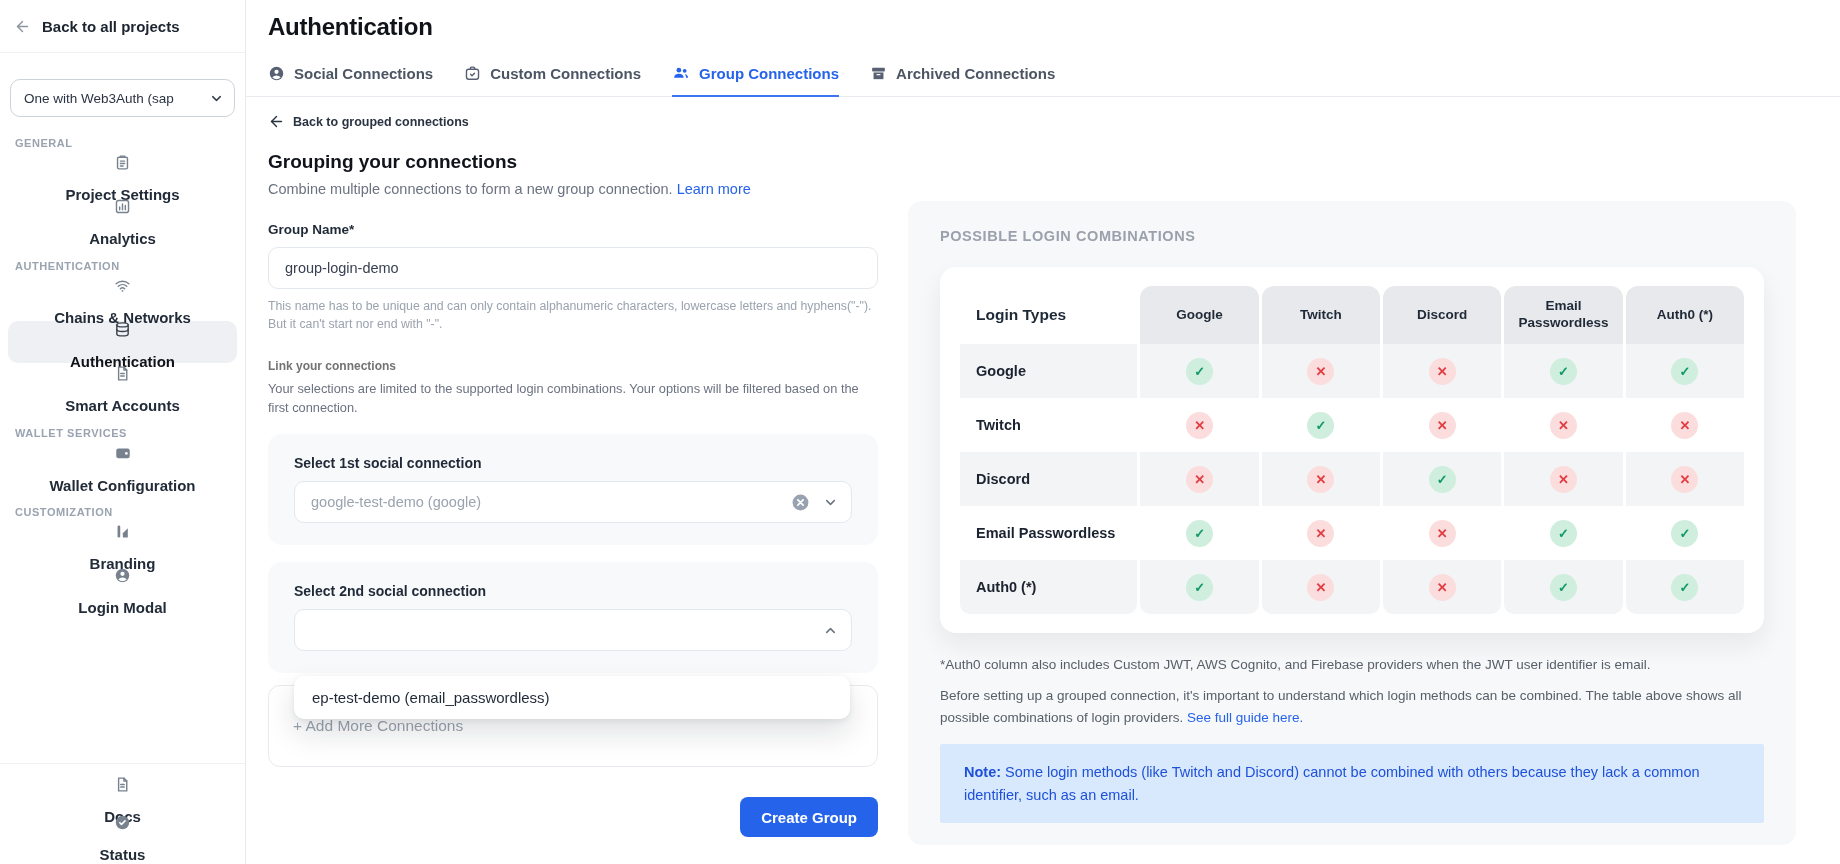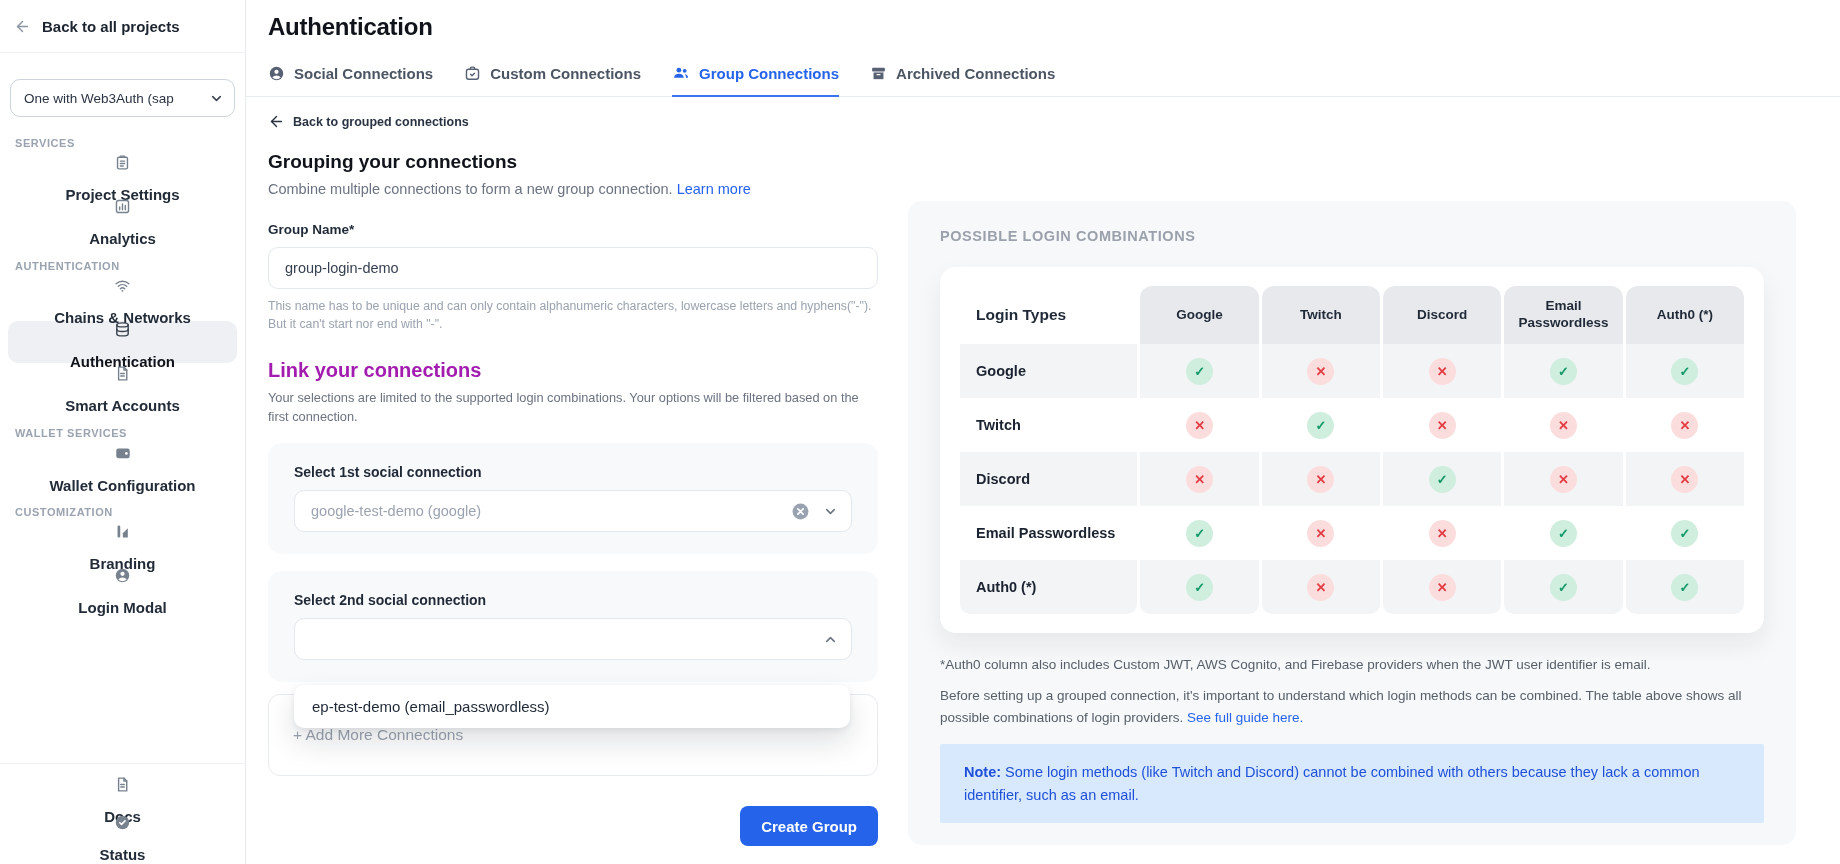--- a/index.html
+++ b/index.html
@@ -50,21 +50,21 @@
 
   .back-link { display:flex; align-items:center; gap:8px; margin-top:16px; font-size:12.5px; font-weight:600; color:#2a3342; cursor:pointer; }
   .back-link .icon { color:#2a3342; }
   .section-heading { margin-top:21px; font-size:19px; font-weight:700; color:#10131a; }
   .section-sub { margin-top:8px; font-size:14.5px; color:#6b7280; }
   .link { color:#2563eb; font-weight:500; text-decoration:none; cursor:pointer; }
   .field-label { margin-top:25px; font-size:13.5px; font-weight:700; color:#1f2937; }
   .text-input { margin-top:10px; width:100%; height:42px; border:1px solid #e3e8ee; border-radius:10px; padding:8px 16px;
                 font-family:inherit; font-size:14.5px; color:#374151; background:#fff; outline:none; }
   .field-help { margin-top:8px; font-size:12.3px; line-height:1.5; color:#9aa3af; }
-  .link-title { margin-top:25px; font-size:20px; font-weight:700; color:#a21caf; }
+  .link-title { margin-top:25px; font-size:12px; font-weight:700; color:#737373; }
   .link-desc { margin-top:6px; font-size:12.8px; line-height:1.5; color:#6b7280; }
 
   .conn-card { margin-top:17px; background:#f8f9fb; border-radius:14px; padding:21px 26px 22px; position:relative; }
   .conn-label { font-size:14px; font-weight:700; color:#1f2937; }
   .select-box { margin-top:10px; position:relative; height:42px; background:#fff; border:1px solid #e3e8ee; border-radius:10px;
                 display:flex; align-items:center; padding:0 100px 0 16px; font-size:14.5px; color:#9aa3af; cursor:pointer; }
   .select-box .chev { position:absolute; right:13px; top:13px; color:#6b7280; display:flex; }
   .select-box .clear { position:absolute; right:41px; top:11px; color:#99a2b1; display:flex; cursor:pointer; }
   .dropdown { position:absolute; left:26px; right:28px; top:calc(100% + 3px); background:#fff; border-radius:10px;
               box-shadow:0 14px 30px rgba(16,24,40,.13), 0 2px 6px rgba(16,24,40,.08); z-index:10; overflow:hidden; }
@@ -120,21 +120,21 @@
     <button class="project-select">
       <span class="ps-label">One with Web3Auth (sap</span>
       <span class="icon">
           <svg width="15" height="15" viewBox="0 0 24 24" fill="none" stroke="currentColor" stroke-width="2.4" stroke-linecap="round" stroke-linejoin="round">
             <path d="M6 9l6 6 6-6"></path>
           </svg>
         </span>
     </button>
     <nav id="sidebar-sections">
         <div class="sb-section">
-      <div class="sb-section-label">SERVICES</div>
+      <div class="sb-section-label">GENERAL</div>
 
         <div class="sb-item">
           <span class="icon">
               <svg width="17" height="17" viewBox="0 0 24 24" fill="none" stroke="currentColor" stroke-width="2" stroke-linecap="round" stroke-linejoin="round">
                 <rect x="5" y="4.5" width="14" height="16.5" rx="2"></rect>
                 <path d="M9 4.5V3h6v1.5"></path>
                 <path d="M9 10h6M9 13.5h6M9 17h4"></path>
               </svg>
             </span>
           <span>Project Settings</span>

